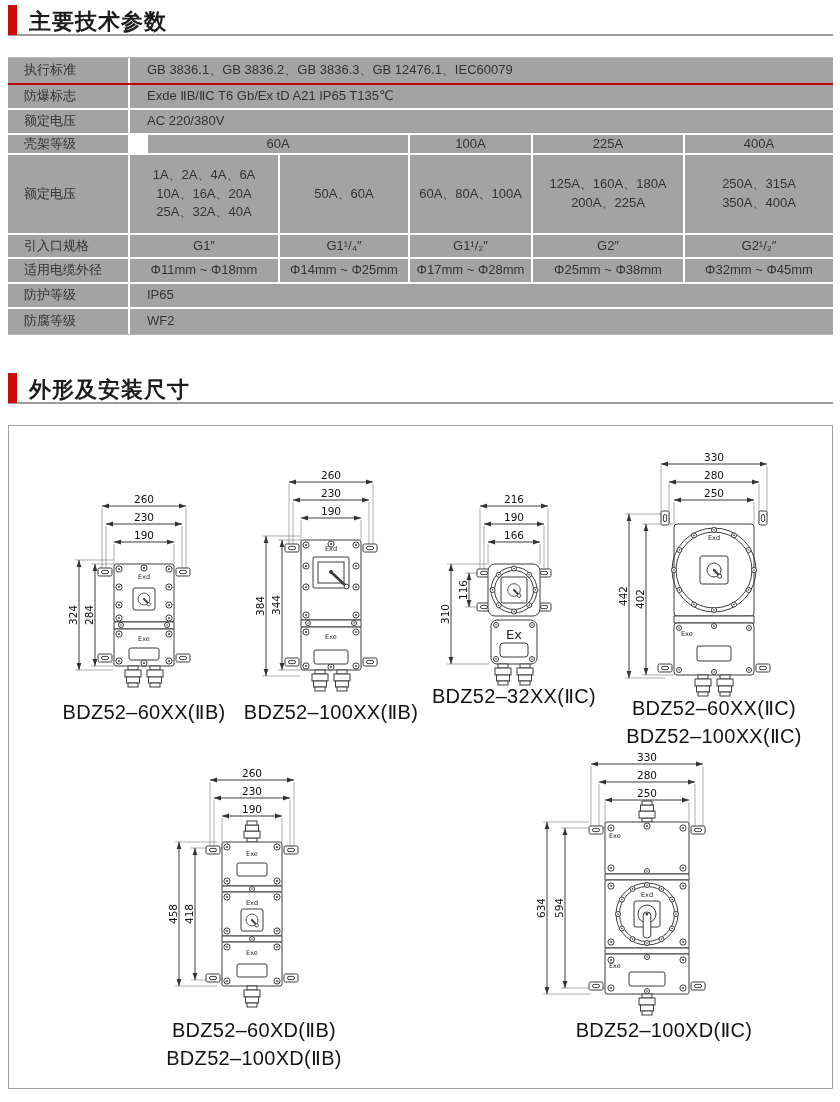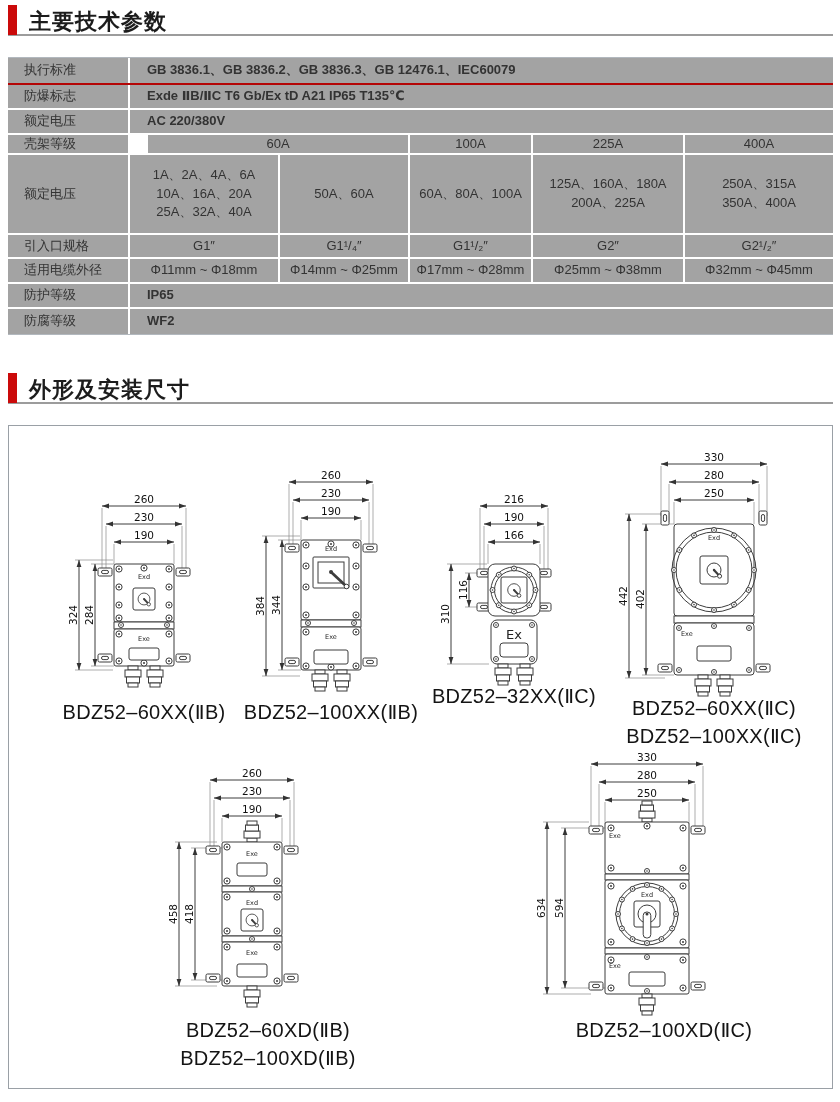--- a/index.html
+++ b/index.html
@@ -15,21 +15,21 @@
         grid-template-columns:122px 150px 130px 123px 152px 148px;
         grid-template-rows:25px 2px 25px 25px 20px 80px 24px 25px 25px 25px;
         border-top:1px solid #b2b8be;border-bottom:1px solid #b2b8be;
         font-size:13px;color:#333;}
   .spec .cell{background:#a3a3a3;border-right:2px solid #fff;border-bottom:2px solid #fff;
               display:flex;align-items:center;justify-content:center;text-align:center;line-height:1.45;}
   .spec .cell.lastcol{border-right:none;}
   .spec .cell.lastrow{border-bottom:none;}
   .spec .cell.nobb{border-bottom:none;}
   .spec .lblcell{justify-content:flex-start;padding-left:16px;text-align:left;}
-  .spec .leftval{justify-content:flex-start;padding-left:17px;text-align:left;font-weight:bold;}
+  .spec .leftval{justify-content:flex-start;padding-left:17px;text-align:left;}
   .spec .reddiv{grid-column:1 / -1;background:#b40505;}
   .spec .span-all{grid-column:2 / -1;}
   .spec .span-2{grid-column:2 / 4;margin-left:18px;}
   
   .diagram-box{position:absolute;left:8px;top:425px;width:823px;height:662px;
                border:1px solid #9aa0a6;background:#fff;}
   .diag-svg{position:absolute;}
   .cap{position:absolute;text-align:center;font-size:20px;color:#141414;line-height:28px;
        letter-spacing:0.3px;white-space:nowrap;}
   .cap span{display:block;}
@@ -436,21 +436,21 @@
         <text class="tag" x="85" y="88" text-anchor="middle">Exe</text>
         <rect x="70" y="95" width="30" height="13" rx="2" class="fw"></rect>
         <text class="tag" x="85" y="137" text-anchor="middle">Exd</text>
         <rect x="74" y="141" width="22" height="22" rx="2" class="fw"></rect>
         <use href="#knob" transform="translate(85,152) scale(0.85)"></use>
         <text class="tag" x="85" y="187" text-anchor="middle">Exe</text>
         <rect x="70" y="196" width="30" height="13" rx="2" class="fw"></rect>
         <use href="#gland" transform="translate(85,218)"></use>
       </g>
     </svg>
-    <div class="cap" style="left:159px;top:590px;width:200px;">
+    <div class="cap" style="left:145px;top:590px;width:200px;">
       <span>BDZ52–60XD(ⅡB)</span>
         <span>BDZ52–100XD(ⅡB)</span>
     </div>
 
     <svg class="diag-svg" style="left:528px;top:326px;" width="220" height="265">
       <g>
         <line class="ext" x1="54" y1="14" x2="54" y2="76"></line>
           <line class="ext" x1="166" y1="14" x2="166" y2="76"></line>
         <line class="ln" x1="54" y1="12" x2="166" y2="12" marker-start="url(#ar)" marker-end="url(#ar)"></line>
         <text class="dim" x="110" y="8.5" text-anchor="middle">330</text>

